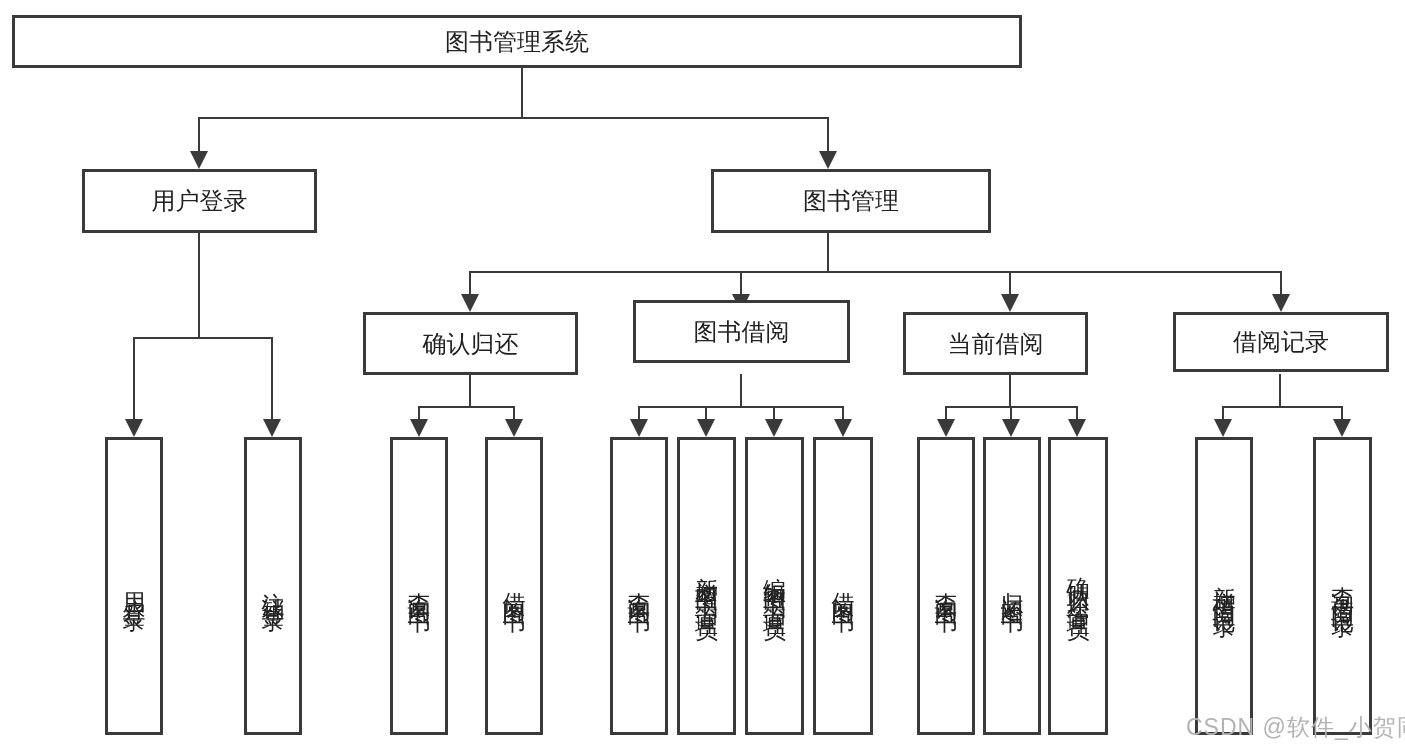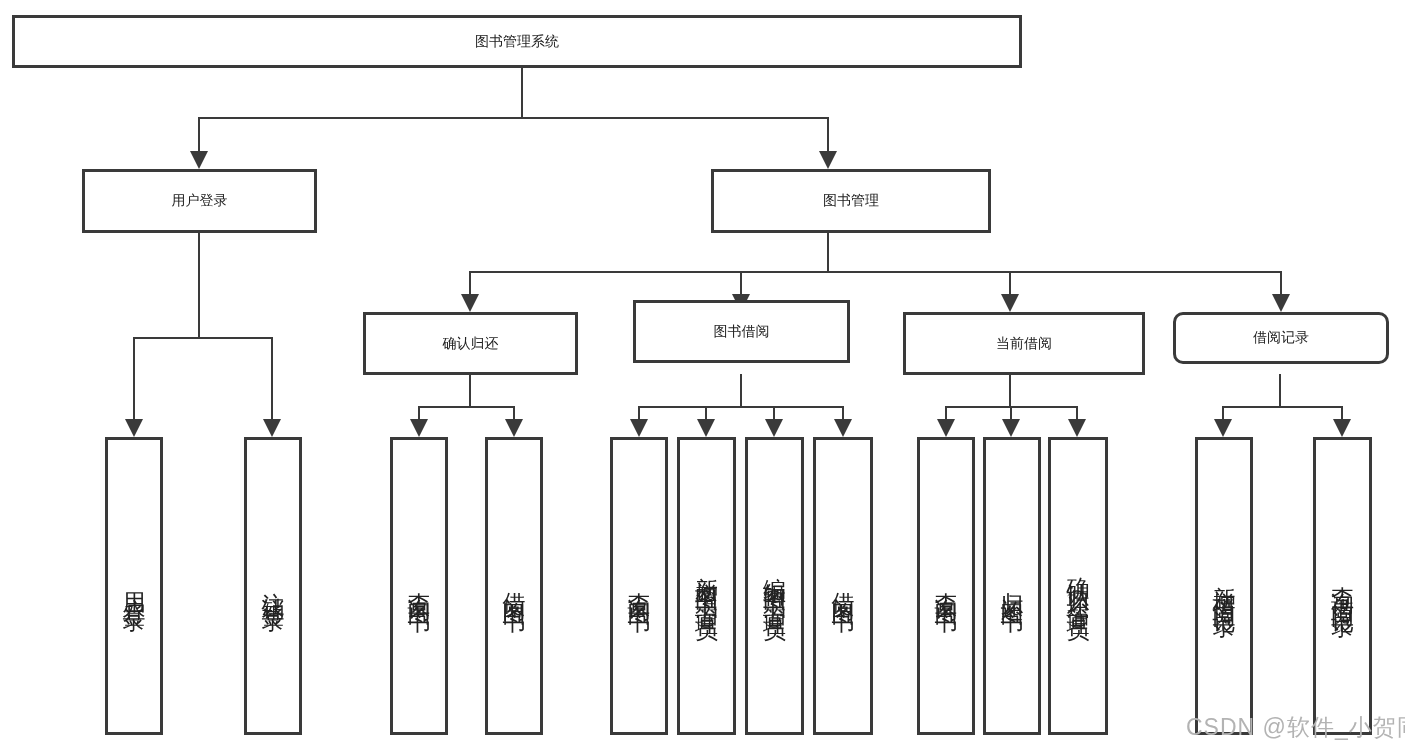--- a/index.html
+++ b/index.html
@@ -3,21 +3,21 @@
 <meta charset="utf-8">
 <style>
   html,body{margin:0;padding:0;background:#fff;}
   #stage{
     position:relative;width:1405px;height:747px;background:#ffffff;overflow:hidden;
     font-family:"Liberation Sans", sans-serif;color:#222222;
   }
   .box{
     position:absolute;box-sizing:border-box;background:#ffffff;
     border:3px solid #3a3a3a;display:flex;align-items:center;justify-content:center;
-    font-size:14px;color:#222222;white-space:nowrap;
+    font-size:24px;color:#222222;white-space:nowrap;
   }
   .vbox{
     writing-mode:vertical-rl;font-size:23px;letter-spacing:6px;
     line-height:1;white-space:normal;
   }
   .vline,.hline{position:absolute;background:#3a3a3a;}
   .vline{width:2px;}
   .hline{height:2px;}
   .arrow{
     position:absolute;width:0;height:0;
@@ -59,22 +59,22 @@
   <div class="arrow" style="left:461px;top:294px;"></div>
   <div class="vline" style="left:740px;top:271px;height:24px;"></div>
   <div class="arrow" style="left:732px;top:294px;"></div>
   <div class="vline" style="left:1009px;top:271px;height:24px;"></div>
   <div class="arrow" style="left:1001px;top:294px;"></div>
   <div class="vline" style="left:1280px;top:271px;height:24px;"></div>
   <div class="arrow" style="left:1272px;top:294px;"></div>
 
   <div class="box" style="left:363px;top:312px;width:215px;height:63px;">确认归还</div>
   <div class="box" style="left:633px;top:300px;width:217px;height:63px;">图书借阅</div>
-  <div class="box" style="left:903px;top:312px;width:242px;height:63px;">当前借阅</div>
-  <div class="box" style="left:1173px;top:312px;width:216px;height:52px;border-radius:10px;">借阅记录</div>
+  <div class="box" style="left:903px;top:312px;width:185px;height:63px;">当前借阅</div>
+  <div class="box" style="left:1173px;top:312px;width:216px;height:60px;">借阅记录</div>
 
   <div class="vline" style="left:469px;top:374px;height:32px;"></div>
   <div class="hline" style="left:418px;top:406px;width:97px;"></div>
   <div class="vline" style="left:418px;top:406px;height:14px;"></div>
   <div class="arrow" style="left:410px;top:419px;"></div>
   <div class="vline" style="left:513px;top:406px;height:14px;"></div>
   <div class="arrow" style="left:505px;top:419px;"></div>
 
   <div class="vline" style="left:740px;top:374px;height:32px;"></div>
   <div class="hline" style="left:638px;top:406px;width:205px;"></div>

